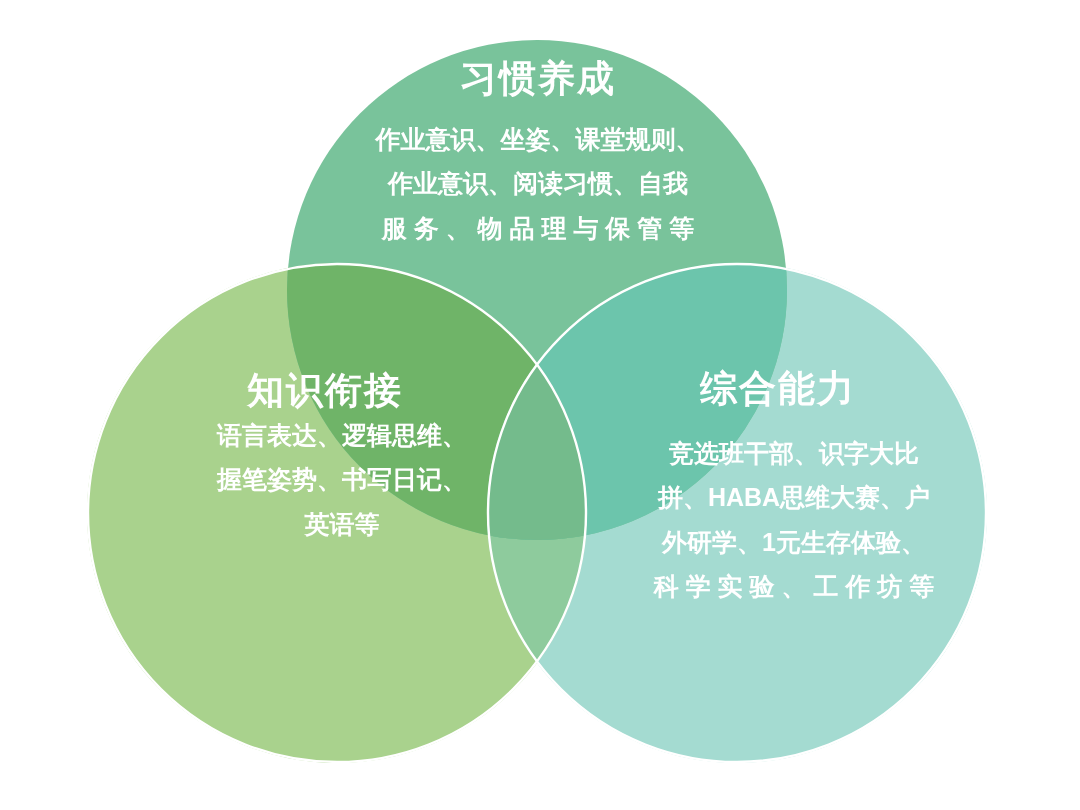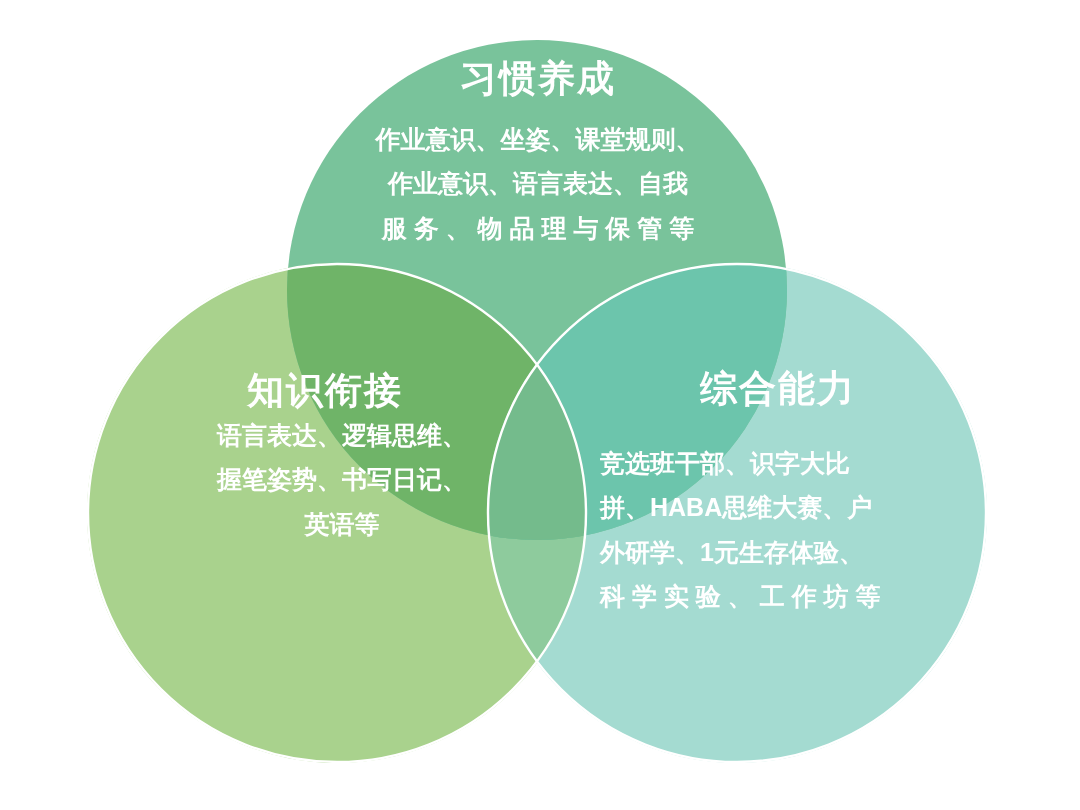--- a/index.html
+++ b/index.html
@@ -80,25 +80,25 @@
     padding-left: 34px;
   }
 
   
   #group-ability {
     left: 568px;
     top: 368px;
     width: 420px;
   }
   #group-ability .group-title {
-    margin-bottom: 30px;
+    margin-bottom: 20px;
     text-align: center;
   }
   #group-ability .group-body {
-    text-align: left;
+    text-align: center;
     padding-left: 32px;
   }
 </style>
 </head>
 <body>
 
 <div id="stage" style="background: rgb(255, 255, 255);">
 
   <svg id="venn-svg" viewBox="0 0 1080 810">
     <defs>
@@ -136,21 +136,21 @@
     <circle cx="337" cy="513" r="249" fill="none" stroke="#ffffff" stroke-width="2.4"></circle>
     <circle cx="737" cy="513" r="249" fill="none" stroke="#ffffff" stroke-width="2.4"></circle>
   </svg>
 
   <div class="label-layer">
 
     <div class="group" id="group-habit">
       <div class="group-title">习惯养成</div>
       <div class="group-body">
         <span class="ln">作业意识、坐姿、课堂规则、</span>
-        <span class="ln">作业意识、语言表达、自我</span>
+        <span class="ln">作业意识、阅读习惯、自我</span>
         <span class="ln">服 务 、 物 品 理 与 保 管 等</span>
       </div>
     </div>
 
     <div class="group" id="group-knowledge">
       <div class="group-title">知识衔接</div>
       <div class="group-body">
         <span class="ln">语言表达、逻辑思维、</span>
         <span class="ln">握笔姿势、书写日记、</span>
         <span class="ln">英语等</span>

